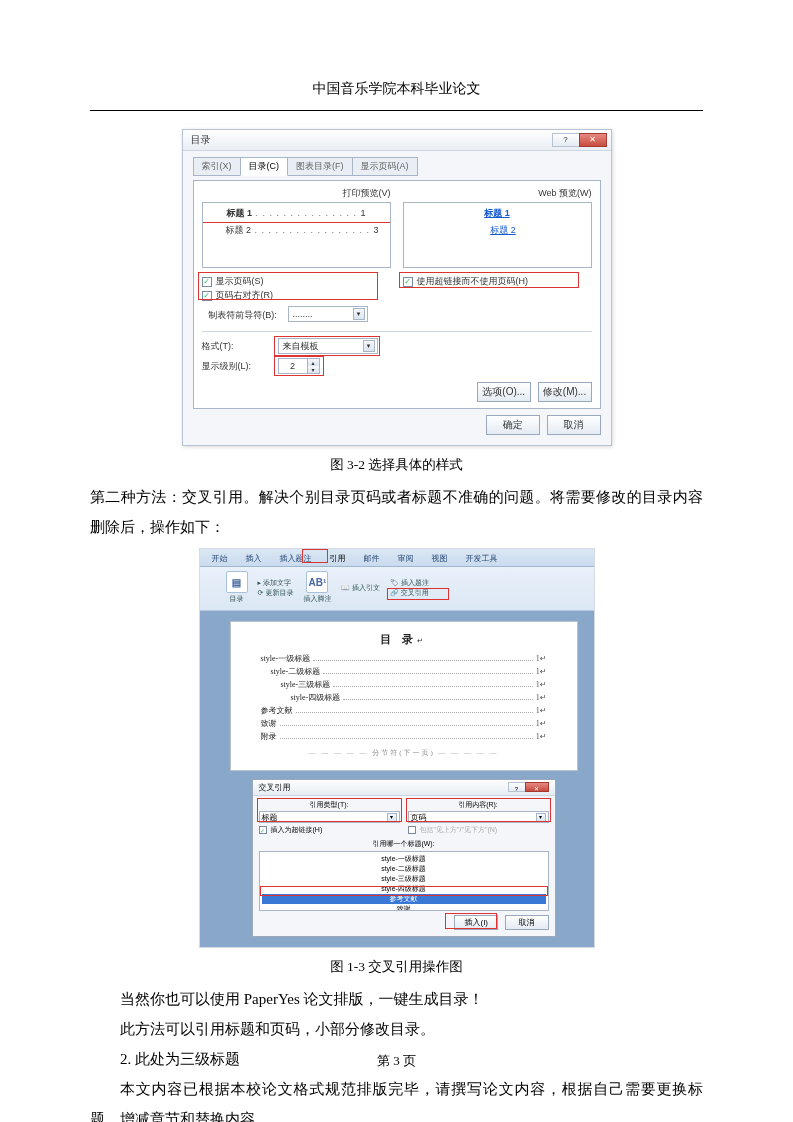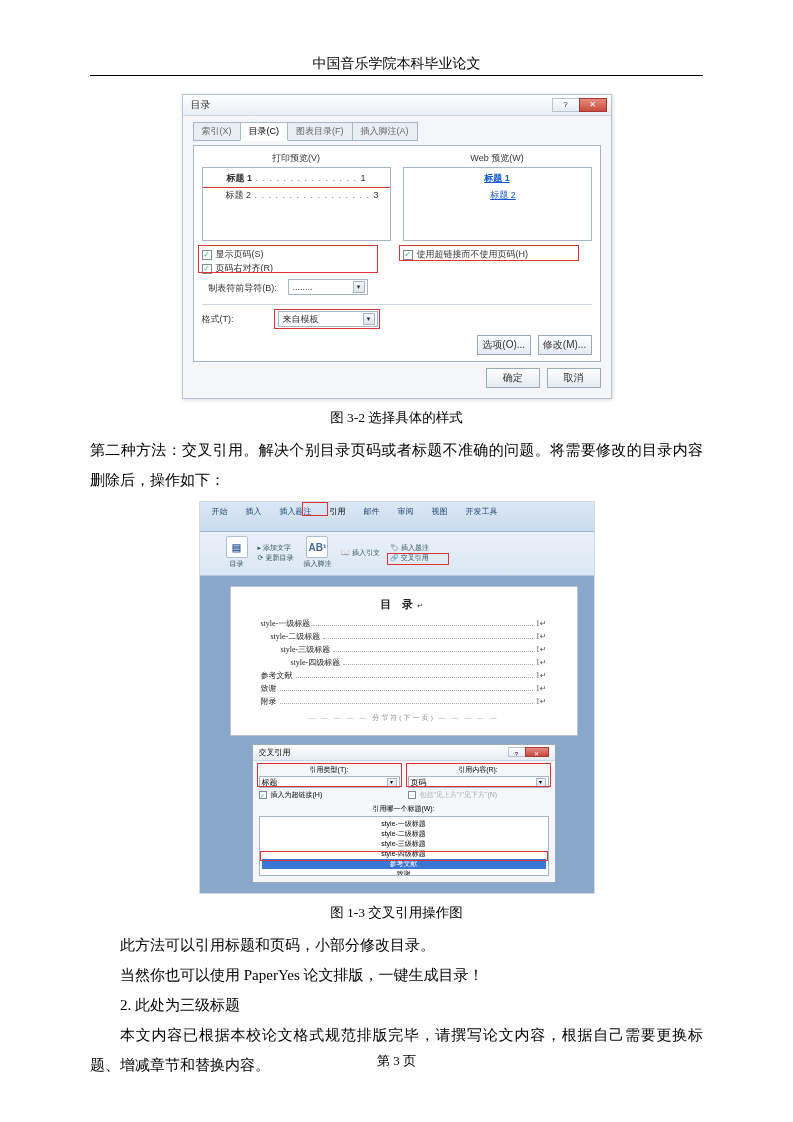--- a/index.html
+++ b/index.html
@@ -11,23 +11,24 @@
     color: #000;
     position: relative;
   }
   .page {
     padding: 55px 90px 50px 90px;
   }
   .header-title {
     text-align: center;
     font-size: 14px;
     font-family: Liberation Serif, serif;
-    padding-bottom: 2px;
+    padding-bottom: 12px;
     border-bottom: 1px solid #000;
     margin-bottom: 18px;
+    margin-top: 25px;
   }
   .figure-wrap { text-align: center; }
   .figure-caption {
     text-align: center;
     font-size: 13.5px;
     margin: 10px 0 8px 0;
     font-family: "SimSun", serif;
   }
   .body-text {
     font-size: 15px;
@@ -81,25 +82,25 @@
     color:#666;
   }
   .dlg1-tab.active { background:#fff; border-bottom-color:#fff; color:#000; position:relative; z-index:2; }
   .dlg1-panel {
     border:1px solid #a8b5c6;
     background:#fff;
     padding:6px 8px;
   }
   .preview-row { display:flex; gap:12px; }
   .preview-col { flex:1; }
-  .preview-label { font-size:9px; margin-bottom:2px; }
+  .preview-label { font-size:9px; margin-bottom:2px;text-align:right; }
   .preview-box {
     border:1px solid #a8b5c6;
     background:#fff;
-    height:74px;
+    height:66px;
     padding:4px 6px;
     font-size:9px;
     overflow:hidden;
     position:relative;
   }
   .preview-box .heading1 { font-weight:bold; }
   .dots { letter-spacing:1px; color:#666; }
   .weblink { color:#1258d0; text-decoration:underline; }
   .red-rect { border:1.5px solid #d33; position:absolute; pointer-events:none; }
   .chk-area { margin-top:6px; font-size:9px; position:relative; }
@@ -130,21 +131,21 @@
   .fig2 {
     width: 396px;
     margin: 6px auto 0 auto;
     border:1px solid #d5dbe3;
     background:#fff;
     font-family: "Microsoft YaHei","SimSun", sans-serif;
     position:relative;
   }
   .ribbon-tabs {
     display:flex; gap:6px; align-items:flex-end;
-    padding:2px 6px 12px 6px;
+    padding:2px 6px 0 6px;
     background:linear-gradient(#dbe7f4,#c9dbee);
     font-size:8px;
     border-bottom:1px solid #9fb6d0;
     position:relative;
   }
   .rtab { padding:2px 6px; color:#2a4a78; }
   .ribbon-body {
     background:linear-gradient(#e9f1fa,#dbe7f4);
     padding:4px 6px 6px 26px;
     display:flex; align-items:center; gap:10px;
@@ -209,21 +210,21 @@
         <div class="tb-btns">
           <div class="tb-btn">?</div>
           <div class="tb-btn tb-close">✕</div>
         </div>
       </div>
       <div class="dlg1-body">
         <div class="dlg1-tabs">
           <div class="dlg1-tab">索引(X)</div>
           <div class="dlg1-tab active">目录(C)</div>
           <div class="dlg1-tab">图表目录(F)</div>
-          <div class="dlg1-tab">插入脚注(A)</div>
+          <div class="dlg1-tab">显示页码(A)</div>
         </div>
         <div class="dlg1-panel" style="position:relative;">
           <div class="preview-row">
             <div class="preview-col">
               <div class="preview-label">打印预览(V)</div>
               <div class="preview-box" style="position:relative;">
                 <div><span class="heading1">标题 1</span><span class="dots"> . . . . . . . . . . . . . . . </span><span>1</span></div>
                 <div style="padding-left:12px; margin-top:4px;"><span>标题 2</span><span class="dots"> . . . . . . . . . . . . . . . . . </span><span>3</span></div>
                 <div class="red-rect" style="left:-2px; top:-2px; right:-2px; height:22px;"></div>
               </div>
@@ -264,20 +265,31 @@
             </div>
           </div>
           <div class="dlg-hr"></div>
           <div class="form-row" style="position:relative;">
             <span class="form-label">格式(T):</span>
             <div class="combo" style="width:100px;">
               <span>来自模板</span>
               <span class="arrow">▾</span>
             </div>
             <div class="red-rect" style="left:72px; top:-2px; width:106px; height:20px;"></div>
+          </div>
+          <div class="form-row" style="position:relative;">
+            <span class="form-label">显示级别(L):</span>
+            <div class="spin">
+              <span class="spin-val">2</span>
+              <div class="spin-btns">
+                  <div>▴</div>
+                  <div>▾</div>
+                </div>
+            </div>
+            <div class="red-rect" style="left:72px; top:-2px; width:50px; height:20px;"></div>
           </div>
           <div class="dlg-btns">
             <span class="dlg-btn">选项(O)...</span>
             <span class="dlg-btn">修改(M)...</span>
           </div>
         </div>
         <div class="dlg-btns" style="margin-top:6px;">
           <span class="dlg-btn">确定</span>
           <span class="dlg-btn">取消</span>
         </div>
@@ -404,27 +416,32 @@
           <div class="sub-label" style="margin-top:3px;">引用哪一个标题(W):</div>
           <div class="sel-list" id="sel-list" style="position:relative;">
           <div class="sel-row">style-一级标题</div>
               <div class="sel-row">  style-二级标题</div>
               <div class="sel-row">    style-三级标题</div>
               <div class="sel-row">      style-四级标题</div>
               <div class="sel-row hi">参考文献</div>
               <div class="sel-row">致谢</div>
               <div class="red-rect" style="left: 0px; right: 0px; top: 34px; height: 10px;"></div>
             </div>
+          <div style="text-align:right; margin-top:4px; position:relative;">
+            <span class="dlg-btn" style="font-size:8px; min-width:44px; padding:1px 6px;">插入(I)</span>
+            <span class="dlg-btn" style="font-size:8px; min-width:44px; padding:1px 6px;">取消</span>
+            <div class="red-rect" style="right:52px; top:-2px; width:52px; height:16px;"></div>
+          </div>
         </div>
       </div>
     </div>
   </div>
 
   <div class="figure-caption">图 1-3 交叉引用操作图</div>
 
+  <p class="body-text indent">当然你也可以使用 PaperYes 论文排版，一键生成目录！</p>
   <p class="body-text indent">此方法可以引用标题和页码，小部分修改目录。</p>
-  <p class="body-text indent">当然你也可以使用 PaperYes 论文排版，一键生成目录！</p>
   <p class="body-text indent"><span>2.</span> <span>此处为三级标题</span></p>
   <p class="body-text indent">本文内容已根据本校论文格式规范排版完毕，请撰写论文内容，根据自己需要更换标题、增减章节和替换内容。</p>
 
 </div>
 
 <div class="footer">第 3 页</div>
 
 </body></html>

